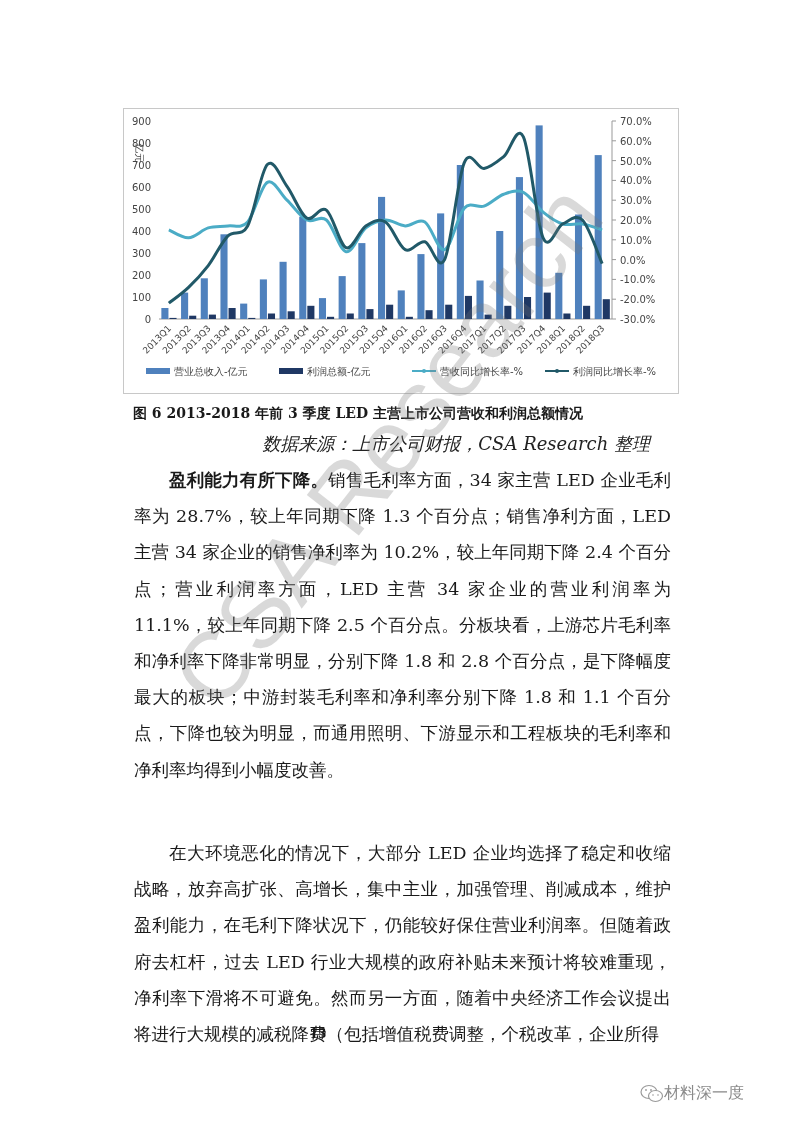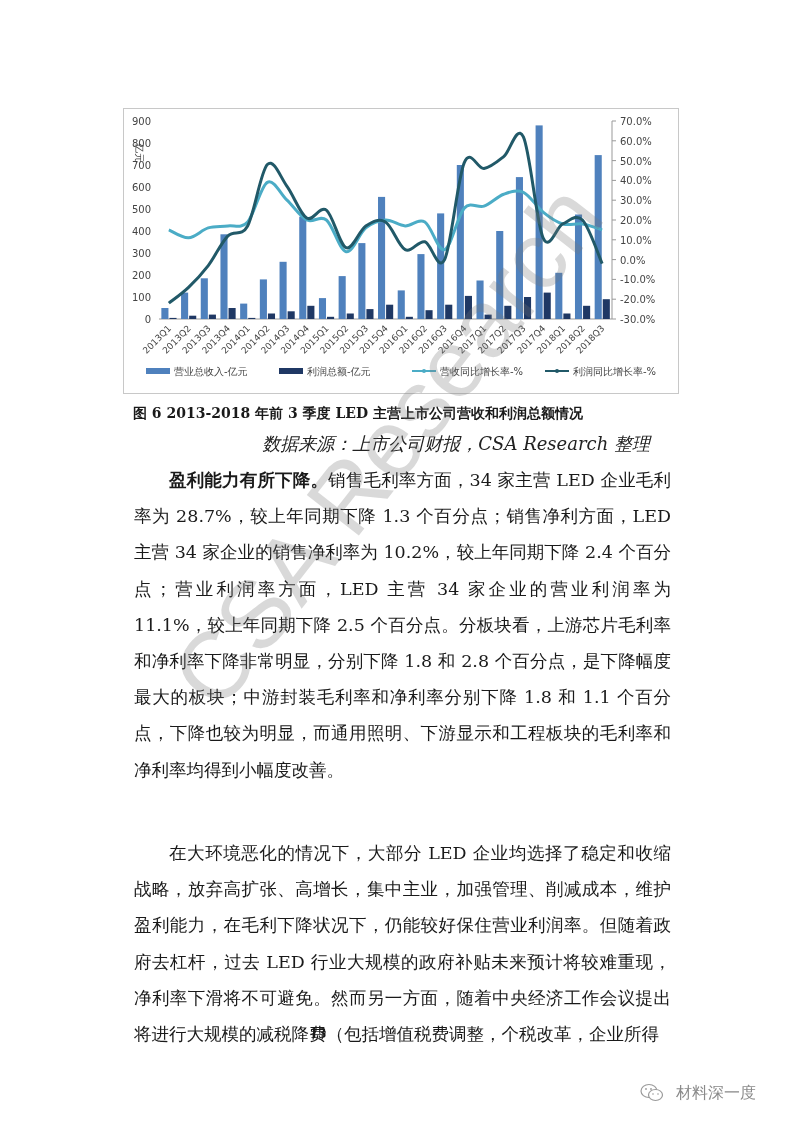--- a/index.html
+++ b/index.html
@@ -14,21 +14,21 @@
             color:#222; font-family:"DejaVu Serif",serif; }
   .body-text { position:absolute; left:130px; width:545px; font-size:17.5px;
                line-height:36.2px; text-align:justify; font-family:"DejaVu Serif",serif; }
   .body-text p { margin:4px; text-indent:35px; }
   .body-text b { font-family:"DejaVu Sans",sans-serif; font-weight:bold; }
   .para1 { top:458px; }
   .para2 { top:831px; }
   .page-num { position:absolute; left:0; width:636px; top:1027px; text-align:center;
               font-size:12px; font-weight:bold; }
   .wechat { position:absolute; left:640px; top:1083px; font-size:16px; color:#8a8a8a;
-            font-family:"DejaVu Sans",sans-serif; display:flex; align-items:flex-start; gap:12px; }
+            font-family:"DejaVu Sans",sans-serif; display:flex; align-items:center; gap:0; }
   .watermark { position:absolute; left:150px; top:660px; font-size:96px; color:rgba(120,120,120,0.28);
                transform:rotate(-52deg); transform-origin:left top; white-space:nowrap;
                font-family:"Liberation Sans",sans-serif; pointer-events:none; }
 </style>
 </head>
 <body>
 
 <div class="chart-box">
   <svg class="chart-svg" id="chart" width="554" height="284">
       <text x="27" y="214" text-anchor="end" font-size="10" fill="#444" font-family="DejaVu Sans, sans-serif">0</text>

